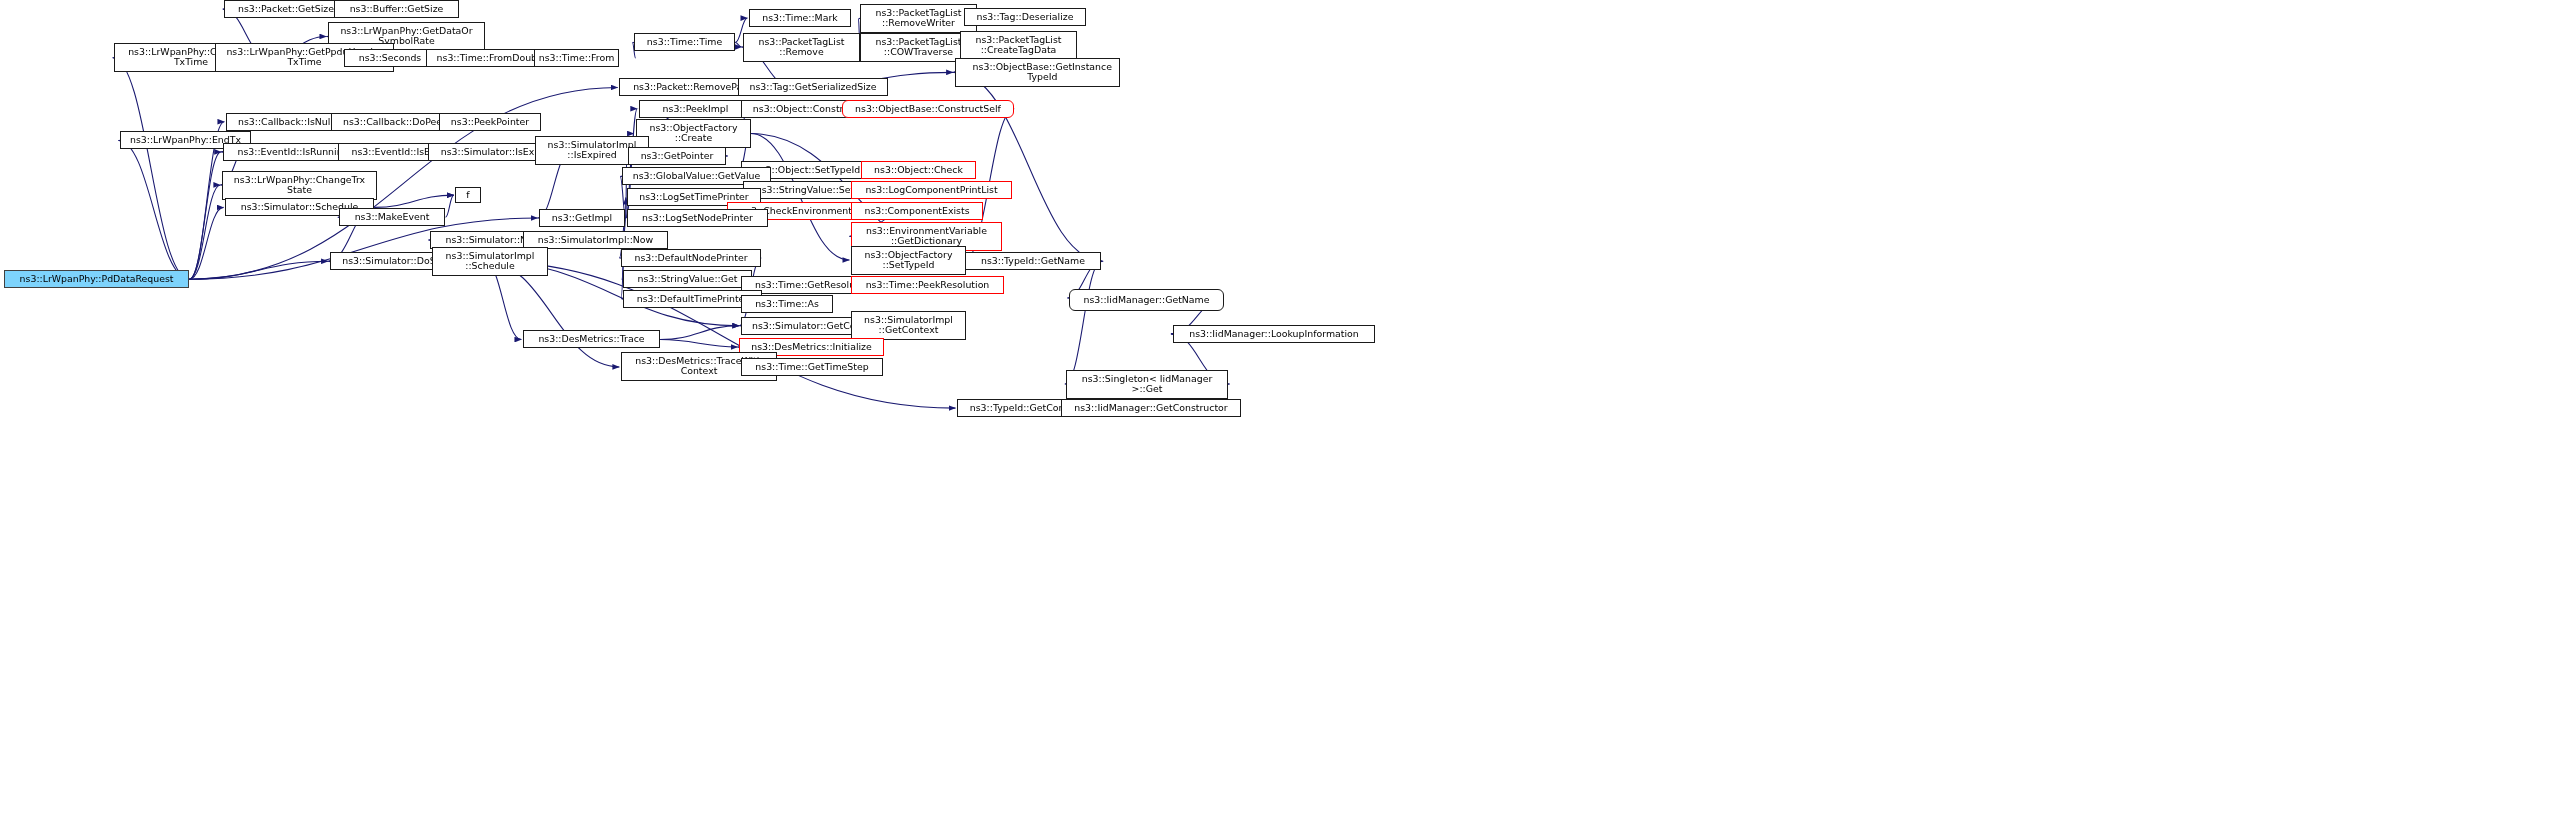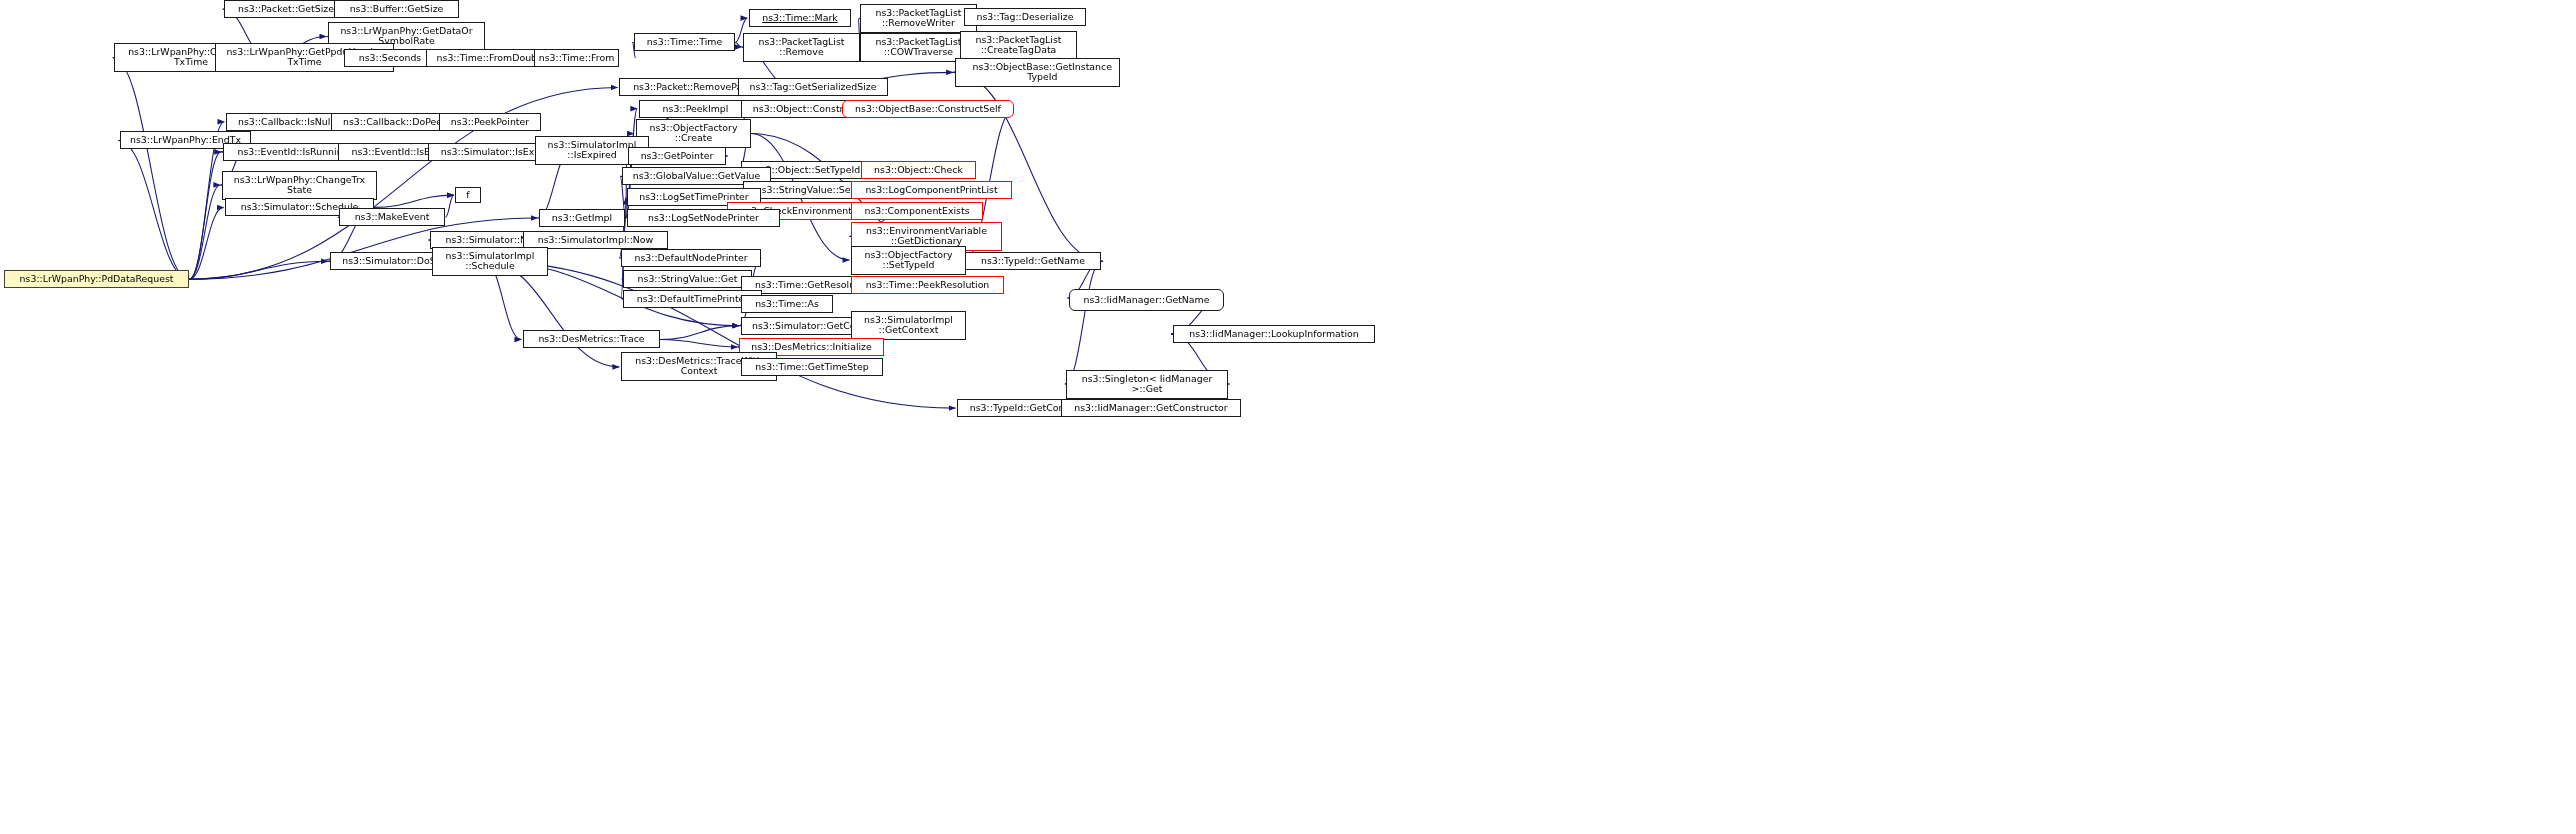--- a/index.html
+++ b/index.html
@@ -2,21 +2,21 @@
 <html style="font-size:13px"><head>
 <meta charset="utf-8">
 <style>
   html,body{margin:0;padding:0;background:#ffffff;}
   #canvas{position:relative;width:2576px;height:835px;background:#ffffff;
           font-family:"DejaVu Sans","Liberation Sans",sans-serif;overflow:hidden;}
   .node{position:absolute;box-sizing:border-box;background:#ffffff;
         border:0.8px solid #1a1a1a;display:flex;align-items:center;
         justify-content:center;text-align:center;font-size:9.4px;
         line-height:10.6px;color:#000000;padding:0.8px 2.4px;white-space:pre-line;}
-  .node.root{background:#fef9c3;border:0.8px solid #404040;}
+  .node.root{background:#7dd3fc;border:0.8px solid #404040;}
   .node.hot{border:0.8px solid #ff0000;}
   svg.edges{position:absolute;left:0;top:0;width:2576px;height:835px;
             pointer-events:none;}
   .ep{fill:none;stroke:#191970;stroke-width:1.3px;}
   .eh{fill:#191970;}
 </style>
 </head>
 <body>
 
 <div id="canvas">
@@ -127,21 +127,21 @@
       <div class="node" style="left: 224px; top: 0px; width: 124px; height: 18px;">ns3::Packet::GetSize</div>
       <div class="node" style="left: 334px; top: 0px; width: 125px; height: 18px;">ns3::Buffer::GetSize</div>
       <div class="node" style="left: 328px; top: 22px; width: 157px; height: 28.6px;">ns3::LrWpanPhy::GetDataOr
 SymbolRate</div>
       <div class="node" style="left: 215px; top: 43px; width: 179px; height: 28.6px;">ns3::LrWpanPhy::GetPpduHeader
 TxTime</div>
       <div class="node" style="left: 344px; top: 49px; width: 92px; height: 18px;">ns3::Seconds</div>
       <div class="node" style="left: 426px; top: 49px; width: 130px; height: 18px;">ns3::Time::FromDouble</div>
       <div class="node" style="left: 534px; top: 49px; width: 85px; height: 18px;">ns3::Time::From</div>
       <div class="node" style="left: 634px; top: 33px; width: 101px; height: 18px;">ns3::Time::Time</div>
-      <div class="node" style="left: 749px; top: 9px; width: 102px; height: 18px; text-decoration: underline;">ns3::Time::Mark</div>
+      <div class="node" style="left: 749px; top: 9px; width: 102px; height: 18px;">ns3::Time::Mark</div>
       <div class="node" style="left: 743px; top: 33px; width: 117px; height: 28.6px;">ns3::PacketTagList
 ::Remove</div>
       <div class="node" style="left: 860px; top: 4.1px; width: 117px; height: 28.6px;">ns3::PacketTagList
 ::RemoveWriter</div>
       <div class="node" style="left: 860px; top: 33px; width: 117px; height: 28.6px;">ns3::PacketTagList
 ::COWTraverse</div>
       <div class="node" style="left: 964px; top: 8.2px; width: 122px; height: 18px;">ns3::Tag::Deserialize</div>
       <div class="node" style="left: 960px; top: 31px; width: 117px; height: 28.6px;">ns3::PacketTagList
 ::CreateTagData</div>
       <div class="node" style="left: 955px; top: 58px; width: 165px; height: 28.6px; padding-left: 12px;">ns3::ObjectBase::GetInstance
@@ -163,21 +163,21 @@
 ::IsExpired</div>
       <div class="node" style="left: 628px; top: 147px; width: 98px; height: 18px;">ns3::GetPointer</div>
       <div class="node" style="left: 741px; top: 161px; width: 133px; height: 18px;">ns3::Object::SetTypeId</div>
       <div class="node hot" style="left: 861px; top: 161px; width: 115px; height: 18px;">ns3::Object::Check</div>
       <div class="node" style="left: 622px; top: 167px; width: 149px; height: 18px;">ns3::GlobalValue::GetValue</div>
       <div class="node" style="left: 743px; top: 181px; width: 124px; height: 18px;">ns3::StringValue::Set</div>
       <div class="node hot" style="left: 851px; top: 181px; width: 161px; height: 18px;">ns3::LogComponentPrintList</div>
       <div class="node" style="left: 627px; top: 188px; width: 134px; height: 18px;">ns3::LogSetTimePrinter</div>
       <div class="node hot" style="left: 727px; top: 202px; width: 181px; height: 18px;">ns3::CheckEnvironmentVariables</div>
       <div class="node hot" style="left: 851px; top: 202px; width: 132px; height: 18px;">ns3::ComponentExists</div>
-      <div class="node" style="left: 627px; top: 209px; width: 153px; height: 18px;">ns3::LogSetNodePrinter</div>
+      <div class="node" style="left: 627px; top: 209px; width: 141px; height: 18px;">ns3::LogSetNodePrinter</div>
       <div class="node" style="left: 539px; top: 209px; width: 86px; height: 18px;">ns3::GetImpl</div>
       <div class="node hot" style="left: 851px; top: 222px; width: 151px; height: 28.6px;">ns3::EnvironmentVariable
 ::GetDictionary</div>
       <div class="node" style="left: 965px; top: 252px; width: 136px; height: 18px;">ns3::TypeId::GetName</div>
       <div class="node" style="left: 339px; top: 208px; width: 106px; height: 18px;">ns3::MakeEvent</div>
       <div class="node" style="left: 455px; top: 187px; width: 26px; height: 16.3px;">f</div>
       <div class="node" style="left: 430px; top: 231px; width: 126px; height: 18px;">ns3::Simulator::Now</div>
       <div class="node" style="left: 523px; top: 231px; width: 145px; height: 18px;">ns3::SimulatorImpl::Now</div>
       <div class="node" style="left: 330px; top: 252px; width: 155px; height: 18px;">ns3::Simulator::DoSchedule</div>
       <div class="node" style="left: 432px; top: 247px; width: 116px; height: 28.6px;">ns3::SimulatorImpl

